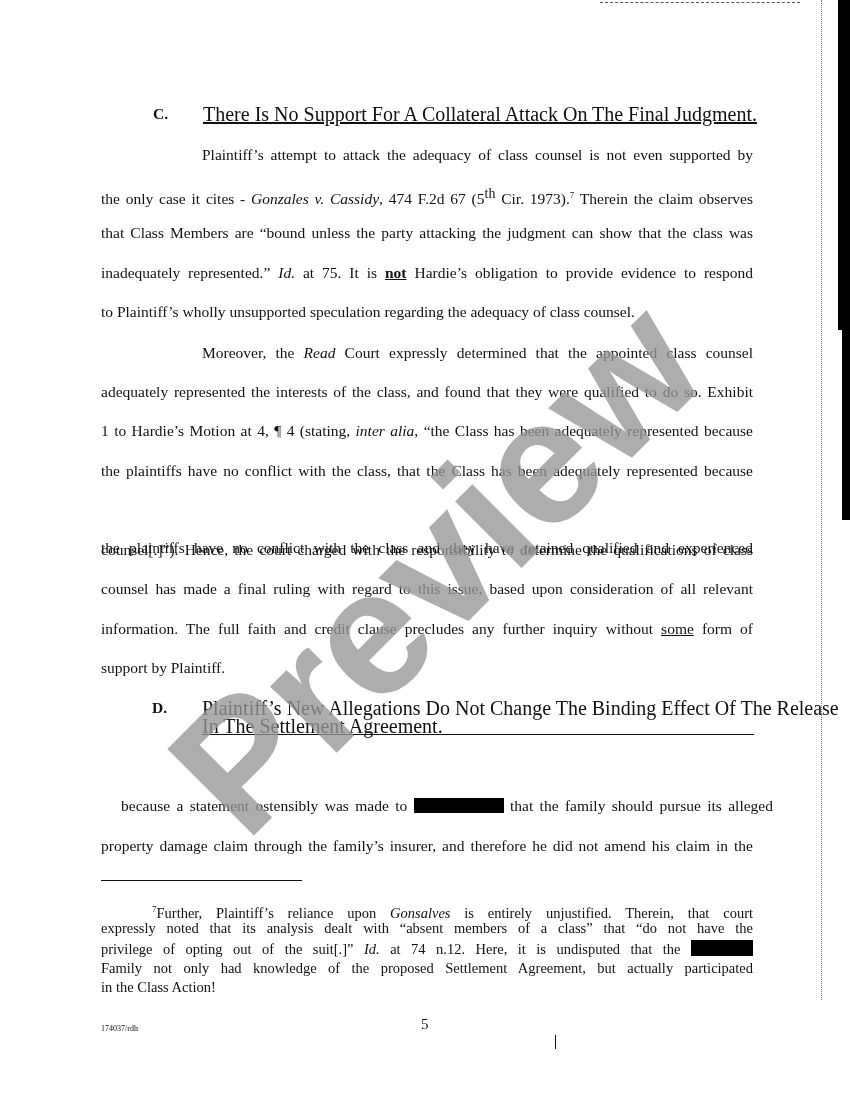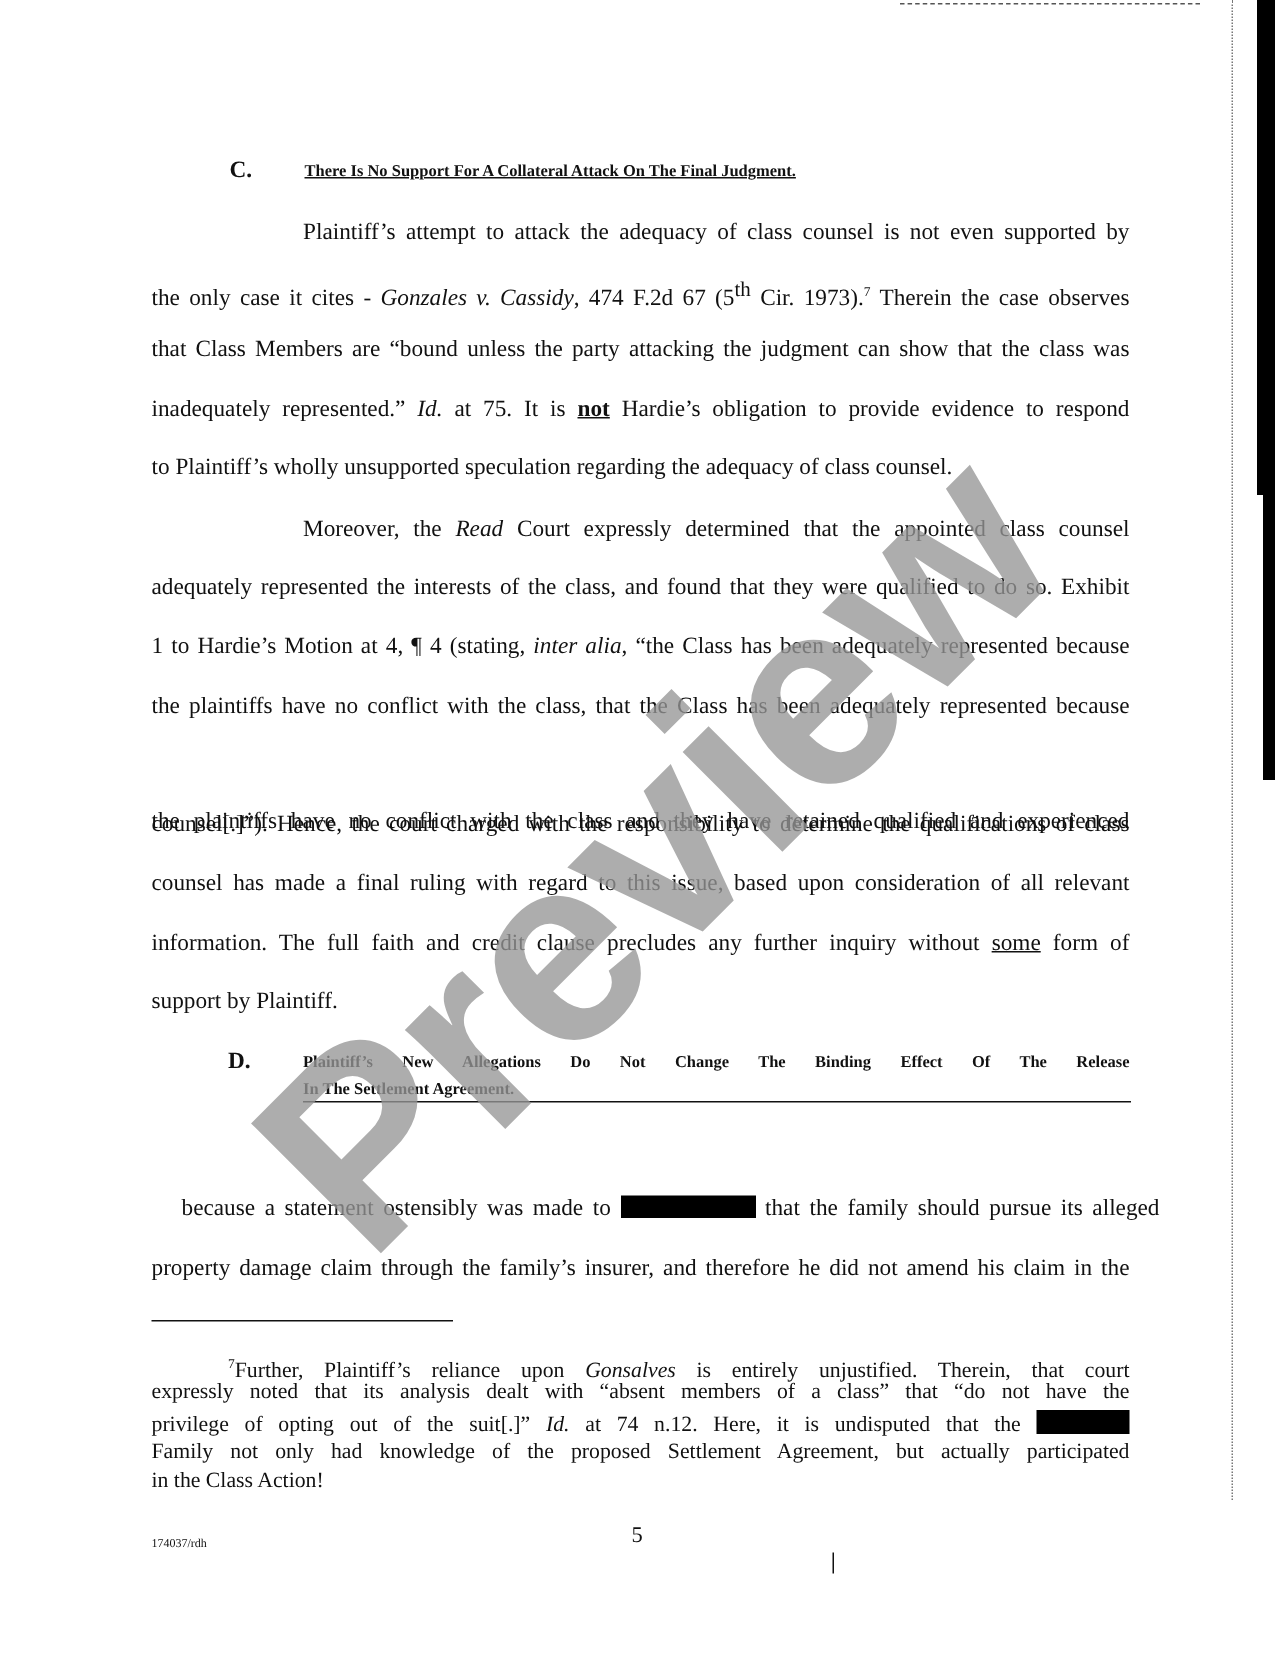--- a/index.html
+++ b/index.html
@@ -8,21 +8,21 @@
   .page { position: absolute; left: 0; top: 0; width: 850px; height: 1104px; background: #fff; }
   .scan-edge { position: absolute; right: 0; top: 0; width: 12px; height: 330px; background: #000; }
   .scan-edge2 { position: absolute; right: 0; top: 330px; width: 8px; height: 190px; background: #000; }
   .scan-dots-top { position: absolute; top: 2px; left: 600px; width: 200px; height: 1px;
                    border-top: 1px dashed #555; }
   .scan-dots-right { position: absolute; top: 0; left: 821px; width: 1px; height: 1000px;
                      border-left: 1px dotted #777; }
   .line { position: absolute; left: 101px; width: 652px; font-size: 15.5px; line-height: 18px;
           white-space: nowrap; text-align: justify; text-align-last: justify; }
   .line.last { text-align-last: left; }
-  .heading { position: absolute; font-size: 11px; font-weight: bold; line-height: 18px; white-space: nowrap; }
+  .heading { position: absolute; font-size: 20px; font-weight: normal; line-height: 18px; white-space: nowrap; }
   .letter { position: absolute; font-weight: bold; font-size: 15.5px; }
   .u { text-decoration: underline; }
   i { font-style: italic; }
   .redact { display: inline-block; background: #000; height: 15px; vertical-align: -2px; }
   .fn { position: absolute; left: 101px; width: 652px; font-size: 14.5px; line-height: 16.5px;
         white-space: nowrap; text-align: justify; text-align-last: justify; }
   .fn.last { text-align-last: left; }
   .fn-rule { position: absolute; left: 101px; top: 880px; width: 201px; height: 1px; background: #111; }
   .d-rule { position: absolute; left: 202px; top: 734px; width: 552px; height: 1px; background: #111; }
   .footer-id { position: absolute; left: 101px; top: 1024px; font-size: 8px; }
@@ -40,21 +40,21 @@
 
   <div class="scan-edge"></div>
   <div class="scan-edge2"></div>
   <div class="scan-dots-top"></div>
   <div class="scan-dots-right"></div>
 
   <div class="letter" style="left:153px; top:105px;">C.</div>
   <div class="heading u" style="left:203px; top:105px;">There Is No Support For A Collateral Attack On The Final Judgment.</div>
 
   <div class="line" style="left:202px; width:551px; top:146px;">Plaintiff’s attempt to attack the adequacy of class counsel is not even supported by</div>
-  <div class="line" style="top:185px;"><span>the only case it cites - </span><i>Gonzales v. Cassidy</i><span>, 474 F.2d 67 (5</span><sup style="font-size:14px;">th</sup><span> Cir. 1973).</span><sup style="font-size:9px;">7</sup><span>  Therein the case observes</span></div>
+  <div class="line" style="top:185px;"><span>the only case it cites - </span><i>Gonzales v. Cassidy</i><span>, 474 F.2d 67 (5</span><sup style="font-size:14px;">th</sup><span> Cir. 1973).</span><sup style="font-size:9px;">7</sup><span>  Therein the claim observes</span></div>
   <div class="line" style="top:224px;">that Class Members are “bound unless the party attacking the judgment can show that the class was</div>
   <div class="line" style="top:264px;"><span>inadequately represented.”  </span><i>Id.</i><span> at 75.  It is </span><b class="u">not</b><span> Hardie’s obligation to provide evidence to respond</span></div>
   <div class="line last" style="top:303px;">to Plaintiff’s wholly unsupported speculation regarding the adequacy of class counsel.</div>
 
   <div class="line" style="left:202px; width:551px; top:344px;"><span>Moreover, the </span><i>Read</i><span> Court expressly determined that the appointed class counsel</span></div>
   <div class="line" style="top:383px;">adequately represented the interests of the class, and found that they were qualified to do so.  Exhibit</div>
   <div class="line" style="top:422px;"><span>1 to Hardie’s Motion at 4, ¶ 4 (stating, </span><i>inter alia</i><span>, “the Class has been adequately represented because</span></div>
   <div class="line" style="top:462px;">the plaintiffs have no conflict with the class, that the Class has been adequately represented because</div>
   <div class="line" style="top:509px;margin-top:30px;">the plaintiffs have no conflict with the class and they have retained qualified and experienced</div>
   <div class="line" style="top:541px;">counsel[.]”).  Hence, the court charged with the responsibility to determine the qualifications of class</div>

